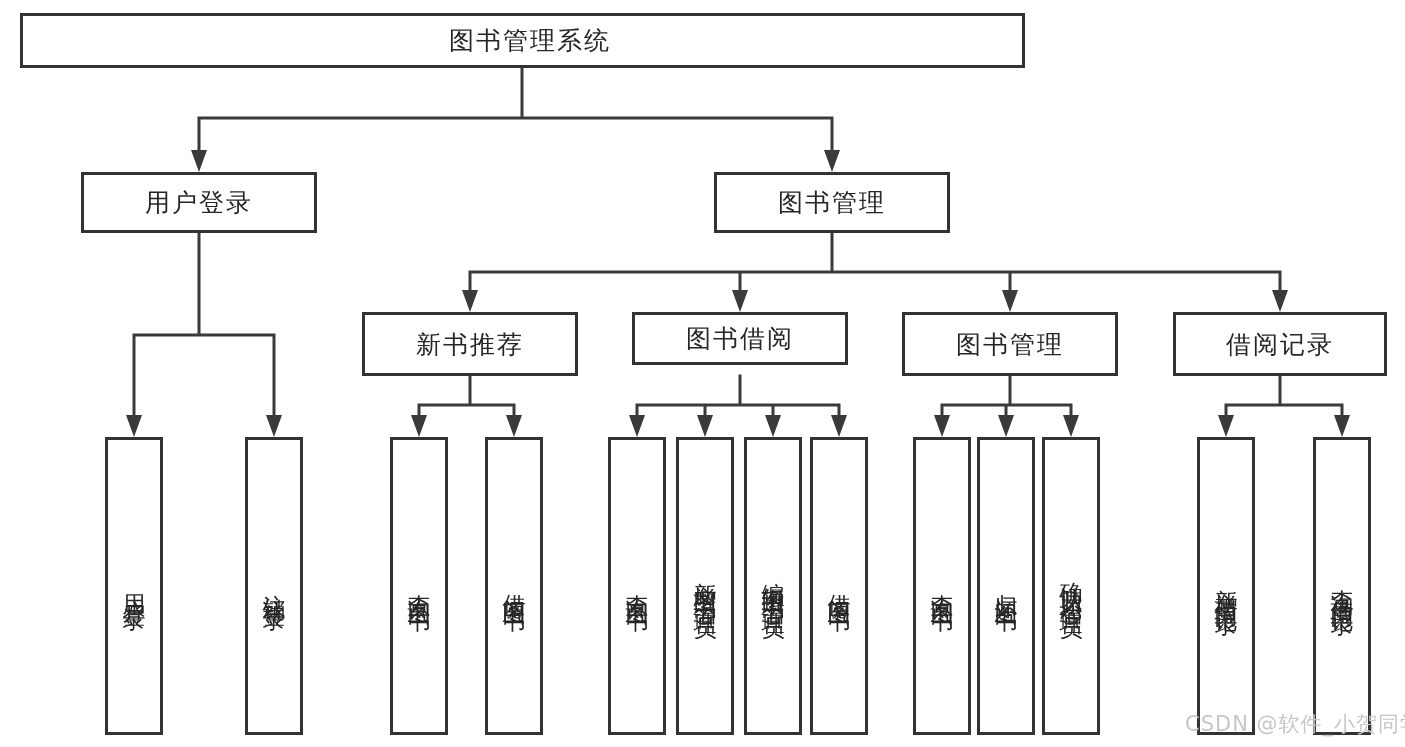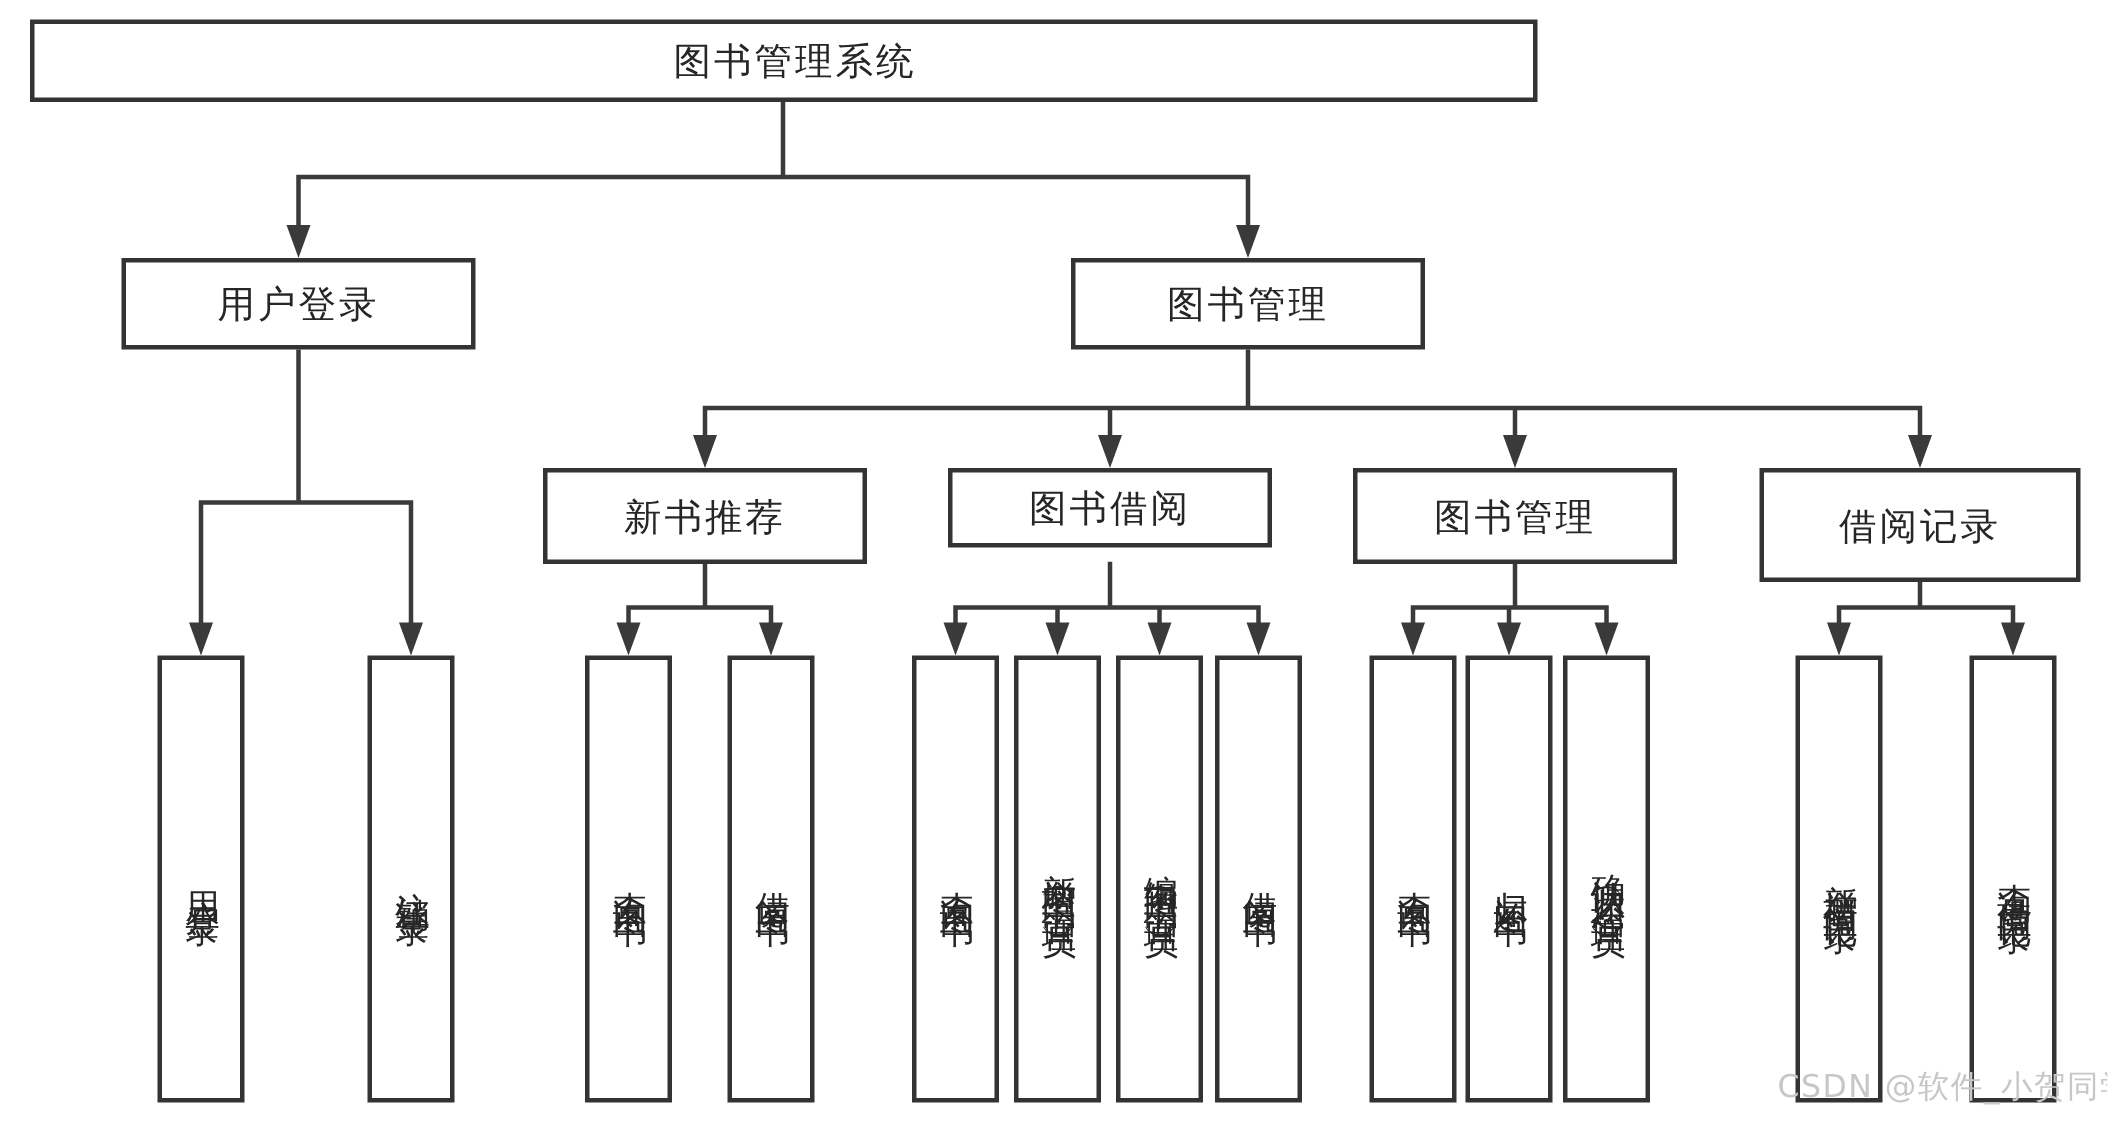--- a/index.html
+++ b/index.html
@@ -105,21 +105,21 @@
   </svg>
 
   <div class="node root" style="left:20px; top:13px; width:1005px; height:55px;">图书管理系统</div>
 
   <div class="node hnode" style="left:81px; top:172px; width:236px; height:61px;">用户登录</div>
   <div class="node hnode" style="left:714px; top:172px; width:236px; height:61px;">图书管理</div>
 
   <div class="node hnode" style="left:362px; top:312px; width:216px; height:64px;">新书推荐</div>
   <div class="node hnode" style="left:632px; top:312px; width:216px; height:53px;">图书借阅</div>
   <div class="node hnode" style="left:902px; top:312px; width:216px; height:64px;">图书管理</div>
-  <div class="node hnode" style="left:1173px; top:312px; width:214px; height:76px;">借阅记录</div>
+  <div class="node hnode" style="left:1173px; top:312px; width:214px; height:64px;">借阅记录</div>
 
   <div class="node leaf" style="left:105px; top:437px; width:58px; height:298px;">用户登录</div>
   <div class="node leaf" style="left:245px; top:437px; width:58px; height:298px;">注销登录</div>
 
   <div class="node leaf" style="left:390px; top:437px; width:58px; height:298px;">查询图书</div>
   <div class="node leaf" style="left:485px; top:437px; width:58px; height:298px;">借阅图书</div>
 
   <div class="node leaf" style="left:608px; top:437px; width:58px; height:298px;">查询图书</div>
   <div class="node leaf" style="left:676px; top:437px; width:58px; height:298px;">新增图书（管理员）</div>
   <div class="node leaf" style="left:744px; top:437px; width:58px; height:298px;">编辑图书（管理员）</div>

